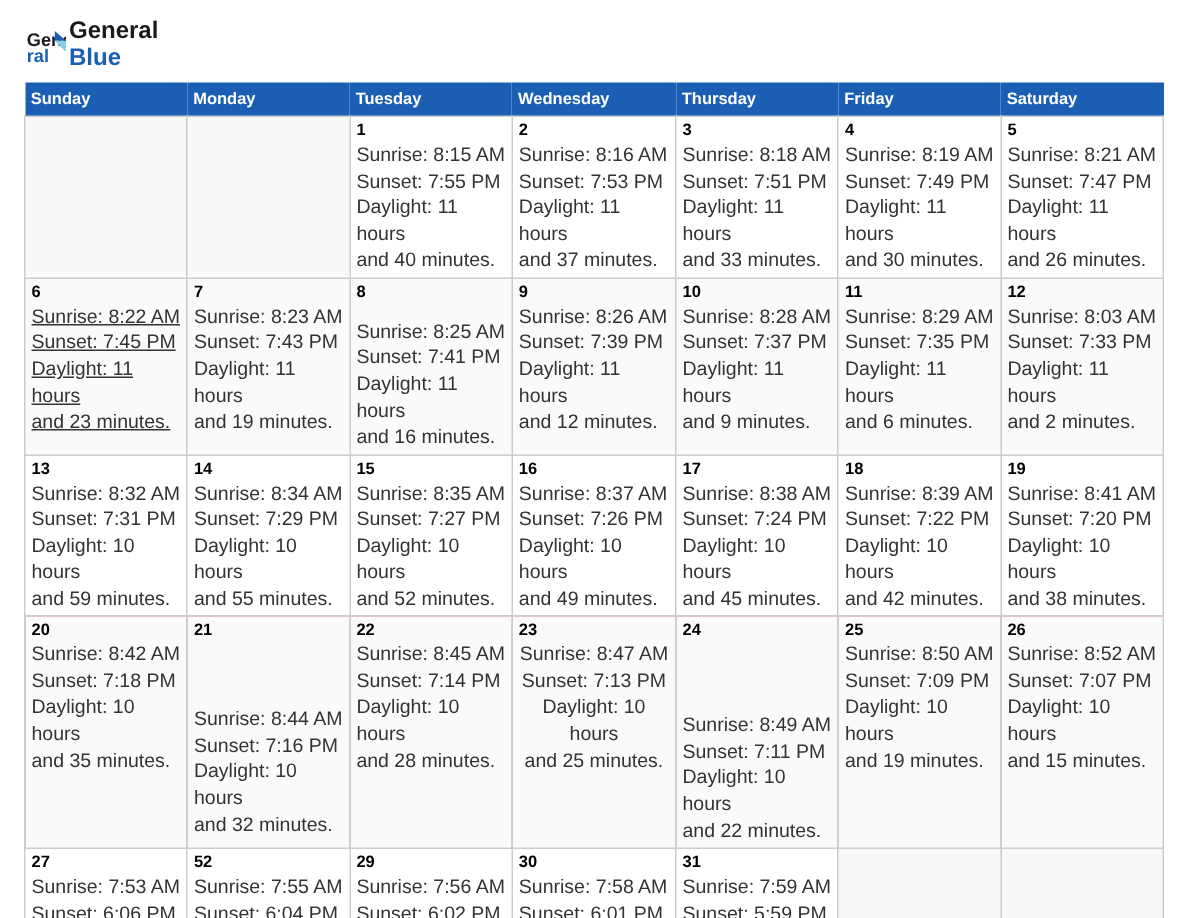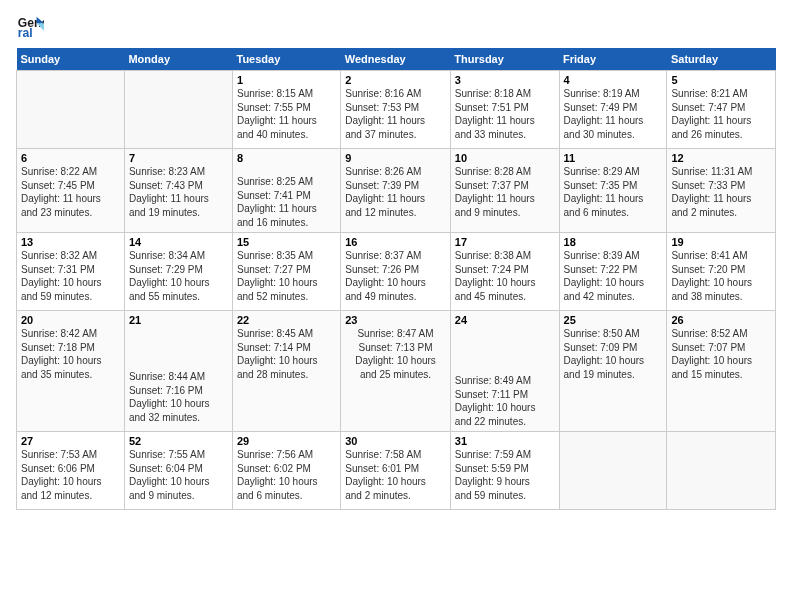--- a/index.html
+++ b/index.html
@@ -70,38 +70,42 @@
     }
     .day-number {
       font-size: 11px;
       font-weight: bold;
       display: block;
       margin-bottom: 1px;
     }
     .day-info {
       color: #333;
       line-height: 1.35;
-      font-size: 10px;
+      font-size: 13px;
     }
     .calendar tr:nth-child(even) td:not(.empty) {
       background: #fafafa;
     }
   </style>
 </head>
 <body>
 
 <div class="page">
   <div class="header">
     <div class="logo">
       <svg class="logo-icon" viewBox="0 0 30 30">
         <text x="2" y="16" font-size="13" font-weight="bold" fill="#1a1a1a">Gene</text>
         <text x="2" y="27" font-size="13" font-weight="bold" fill="#1a5fb4">ral</text>
         <polygon points="22,5 30,12 22,12" fill="#1a5fb4"></polygon>
         <polygon points="22,12 30,12 30,20" fill="#87ceeb"></polygon>
       </svg>
+      <div>
+        <div style="font-size:16px;font-weight:bold;color:#1a1a1a;line-height:1.1">General</div>
+        <div style="font-size:16px;font-weight:bold;color:#1a5fb4;line-height:1.1">Blue</div>
+      </div>
     </div>
     <div class="title-section">
       <div class="month-title"></div>
       <div class="location"></div>
     </div>
   </div>
 
   <table class="calendar">
     <thead>
       <tr>
@@ -150,21 +154,21 @@
             <span class="day-number">5</span>
             <div class="day-info" style="white-space: pre-line;">Sunrise: 8:21 AM
 Sunset: 7:47 PM
 Daylight: 11 hours
 and 26 minutes.</div>
           </td>
         </tr>
         <tr style="background-color: rgb(248, 248, 248);">
           <td>
             <span class="day-number">6</span>
-            <div class="day-info" style="white-space: pre-line;">Sunrise: 8:22 AM
+            <div class="day-info" style="white-space: pre-line; text-decoration: underline;">Sunrise: 8:22 AM
 Sunset: 7:45 PM
 Daylight: 11 hours
 and 23 minutes.</div>
           </td>
           <td>
             <span class="day-number">7</span>
             <div class="day-info" style="white-space: pre-line;">Sunrise: 8:23 AM
 Sunset: 7:43 PM
 Daylight: 11 hours
 and 19 minutes.</div>
@@ -192,21 +196,21 @@
           </td>
           <td>
             <span class="day-number">11</span>
             <div class="day-info" style="white-space: pre-line;">Sunrise: 8:29 AM
 Sunset: 7:35 PM
 Daylight: 11 hours
 and 6 minutes.</div>
           </td>
           <td>
             <span class="day-number">12</span>
-            <div class="day-info" style="white-space: pre-line;">Sunrise: 11:31 AM
+            <div class="day-info" style="white-space: pre-line;">Sunrise: 8:03 AM
 Sunset: 7:33 PM
 Daylight: 11 hours
 and 2 minutes.</div>
           </td>
         </tr>
         <tr>
           <td>
             <span class="day-number">13</span>
             <div class="day-info" style="white-space: pre-line;">Sunrise: 8:32 AM
 Sunset: 7:31 PM

